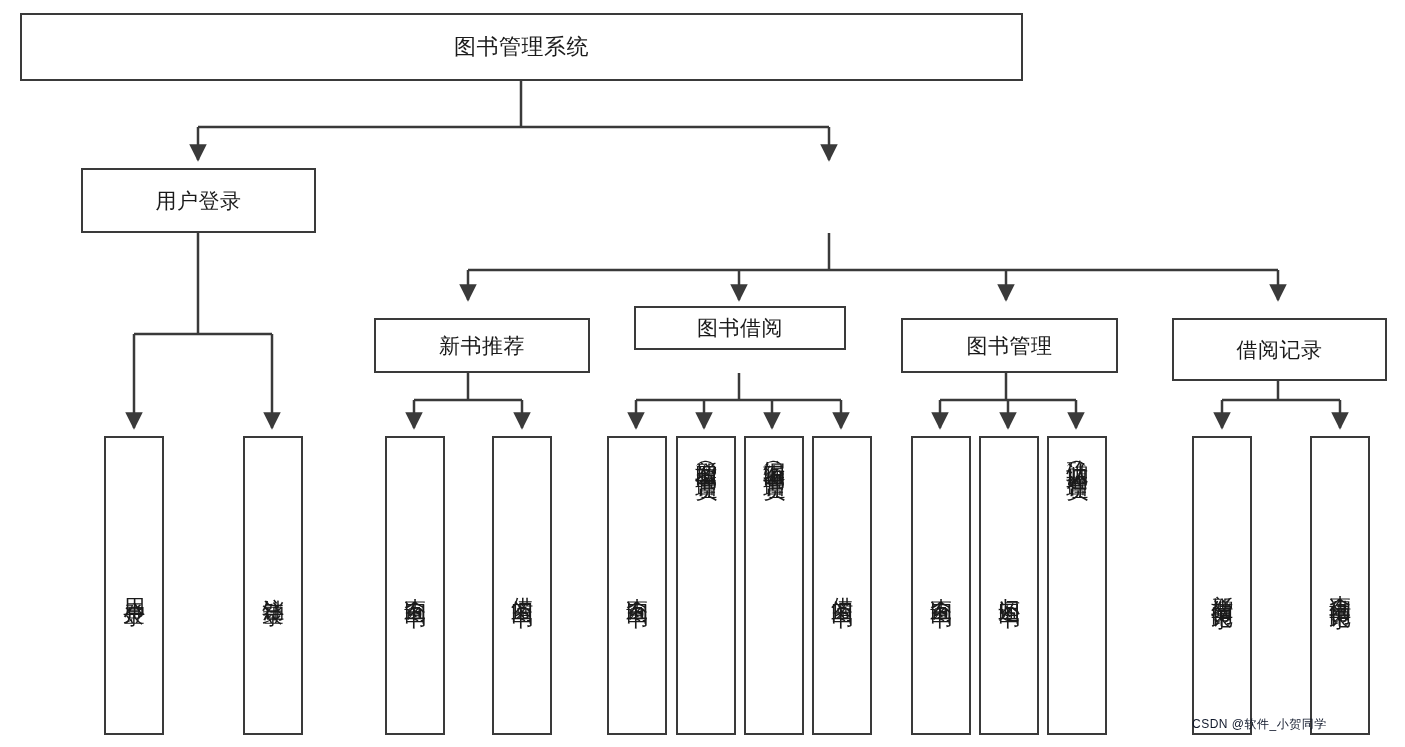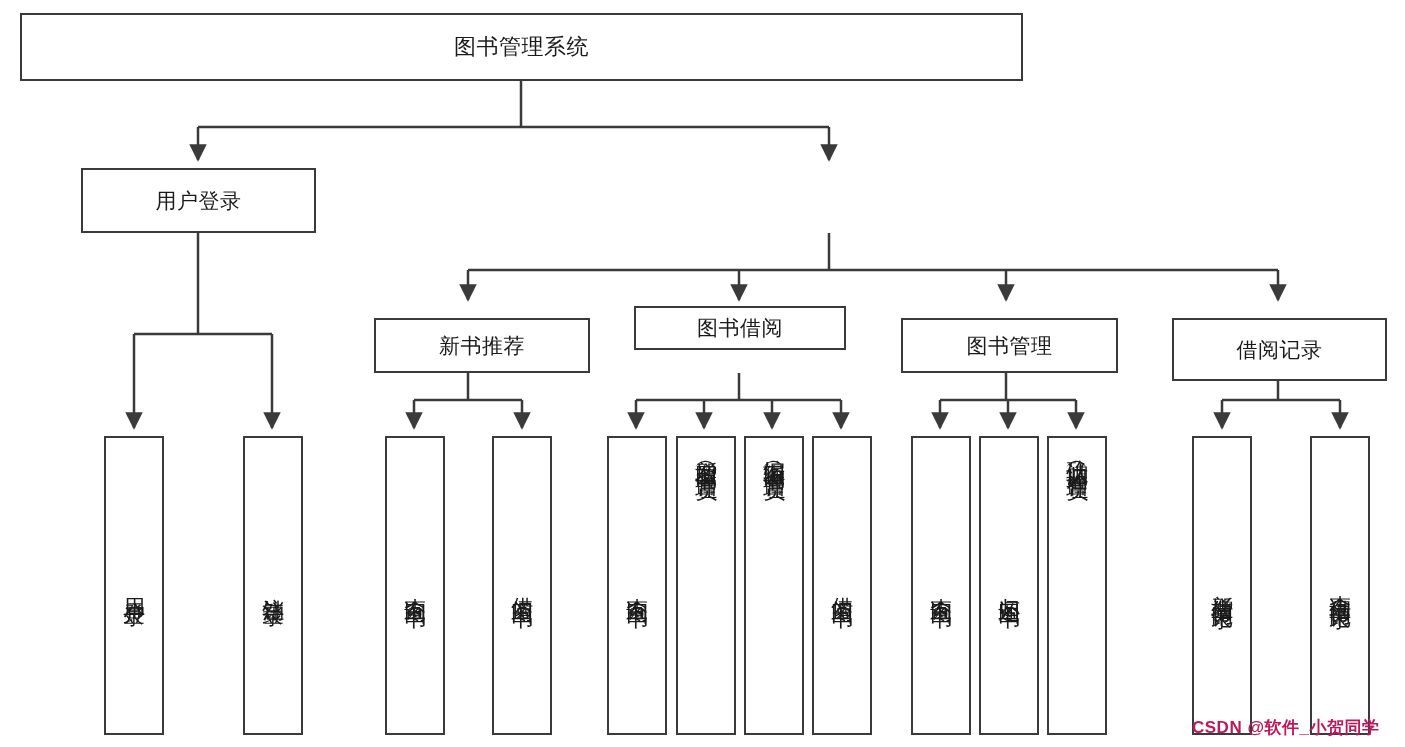--- a/index.html
+++ b/index.html
@@ -58,26 +58,25 @@
     letter-spacing: 3px;
     white-space: nowrap;
   }
   .node.vert.mid {
     align-items: center;
     padding-top: 0;
   }
   #root-node .label { font-size: 22px; }
   .watermark {
     position: absolute;
-    color: #be185d;
-    font-size: 17px;
+    color: #0f172a;
+    font-size: 12px;
     letter-spacing: 0.5px;
     white-space: nowrap;
     user-select: none;
-    font-weight: bold;
   }
 </style>
 </head>
 <body>
 
 <div id="canvas">
 
   <svg class="edges" viewBox="0 0 1405 747" xmlns="http://www.w3.org/2000/svg">
     <defs>
       <marker id="arw" viewBox="0 0 10 10" refX="9" refY="5" markerWidth="7" markerHeight="7" orient="auto-start-reverse">

